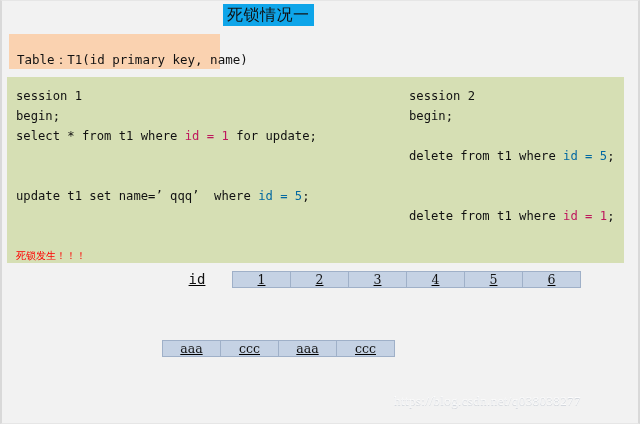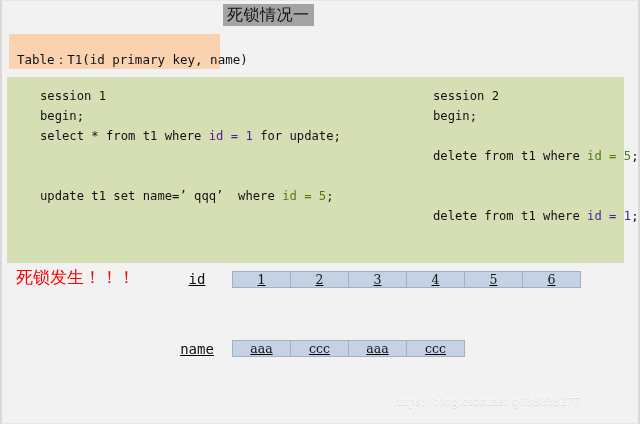--- a/index.html
+++ b/index.html
@@ -27,21 +27,21 @@
     overflow: hidden;
   }
 
   
   #title-box {
     position: absolute;
     left: 221px;
     top: 3px;
     height: 22px;
     padding: 0 4px;
-    background: #a3a3a3;
+    background: #0ea5e9;
     display: flex;
     align-items: center;
     justify-content: center;
   }
   #title-box .title-text {
     font-family: "DejaVu Sans", sans-serif;
     font-size: 16px;
     line-height: 16px;
     color: #111111;
     letter-spacing: 0.5px;
@@ -85,33 +85,31 @@
     font-size: 12.2px;
     line-height: 20px;
     color: #111111;
     white-space: pre;
   }
   #session-col-1 { left: 9px; }
   #session-col-2 { left: 402px; }
   .code-line {
     height: 20px;
     white-space: pre;
-    margin-left: 24px;
   }
   .code-line.blank { color: transparent; }
-  .hl-red  { color: #4c1d95; }
-  .hl-blue { color: #4d7c0f; }
+  .hl-red  { color: #be185d; }
+  .hl-blue { color: #0369a1; }
   .deadlock-note {
     font-family: Liberation Serif, serif;
-    font-size: 17px;
+    font-size: 10px;
     color: #fe0000;
     letter-spacing: 0px;
     white-space: pre;
     height: 20px;
-    margin-top: 22px;
   }
 
   
   #data-grid-wrap {
     position: absolute;
     left: 160px;
     top: 270px;
     width: 430px;
     height: 142px;
   }
@@ -188,21 +186,20 @@
         <div class="cells">
           <div class="cell">1</div>
           <div class="cell">2</div>
           <div class="cell">3</div>
           <div class="cell">4</div>
           <div class="cell">5</div>
           <div class="cell">6</div>
         </div>
       </div>
       <div class="grid-row">
-        <div class="row-label">name</div>
         <div class="cells">
           <div class="cell">aaa</div>
           <div class="cell">ccc</div>
           <div class="cell">aaa</div>
           <div class="cell">ccc</div>
         </div>
       </div>
     </div>
 
   <div id="watermark">https://blog.csdn.net/q038038277</div>

